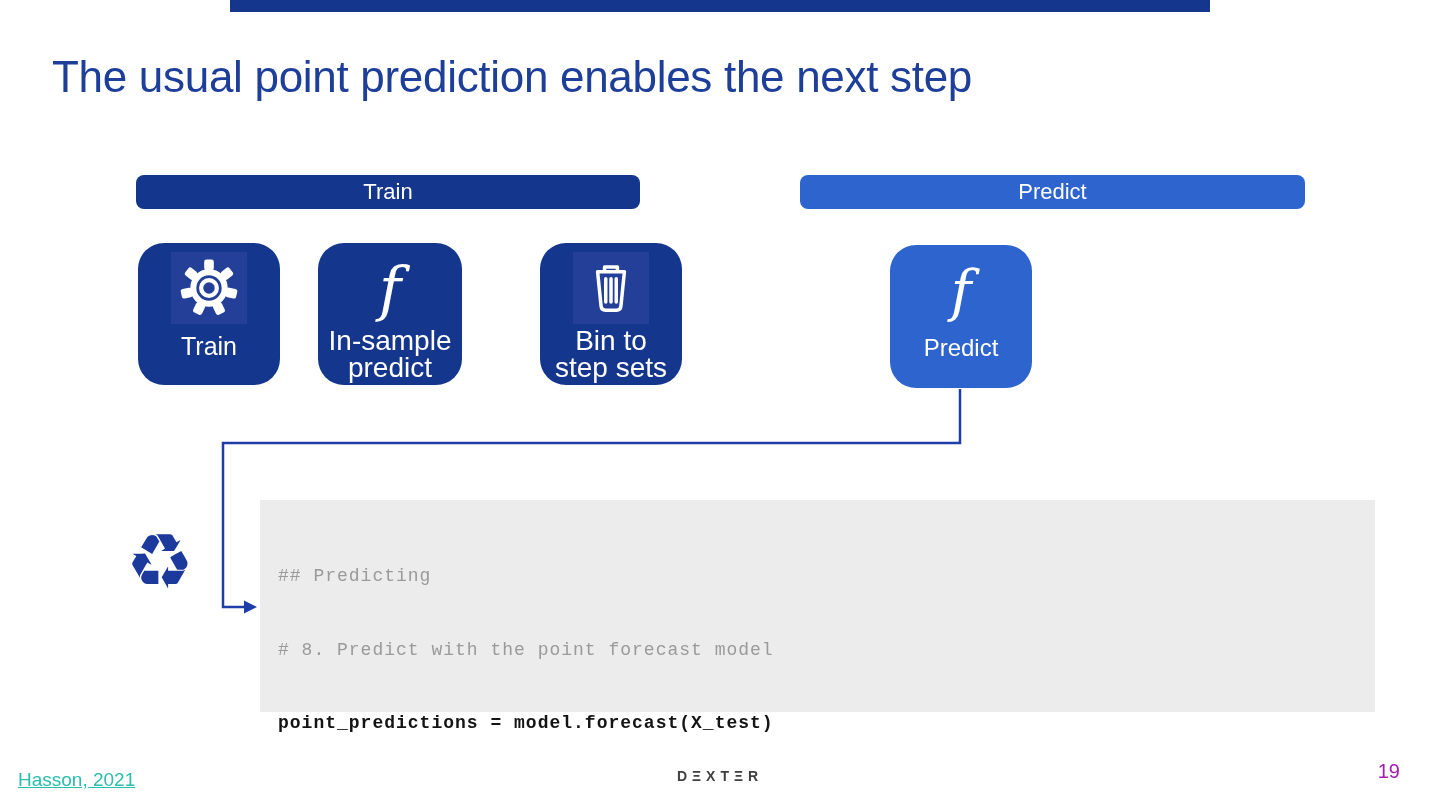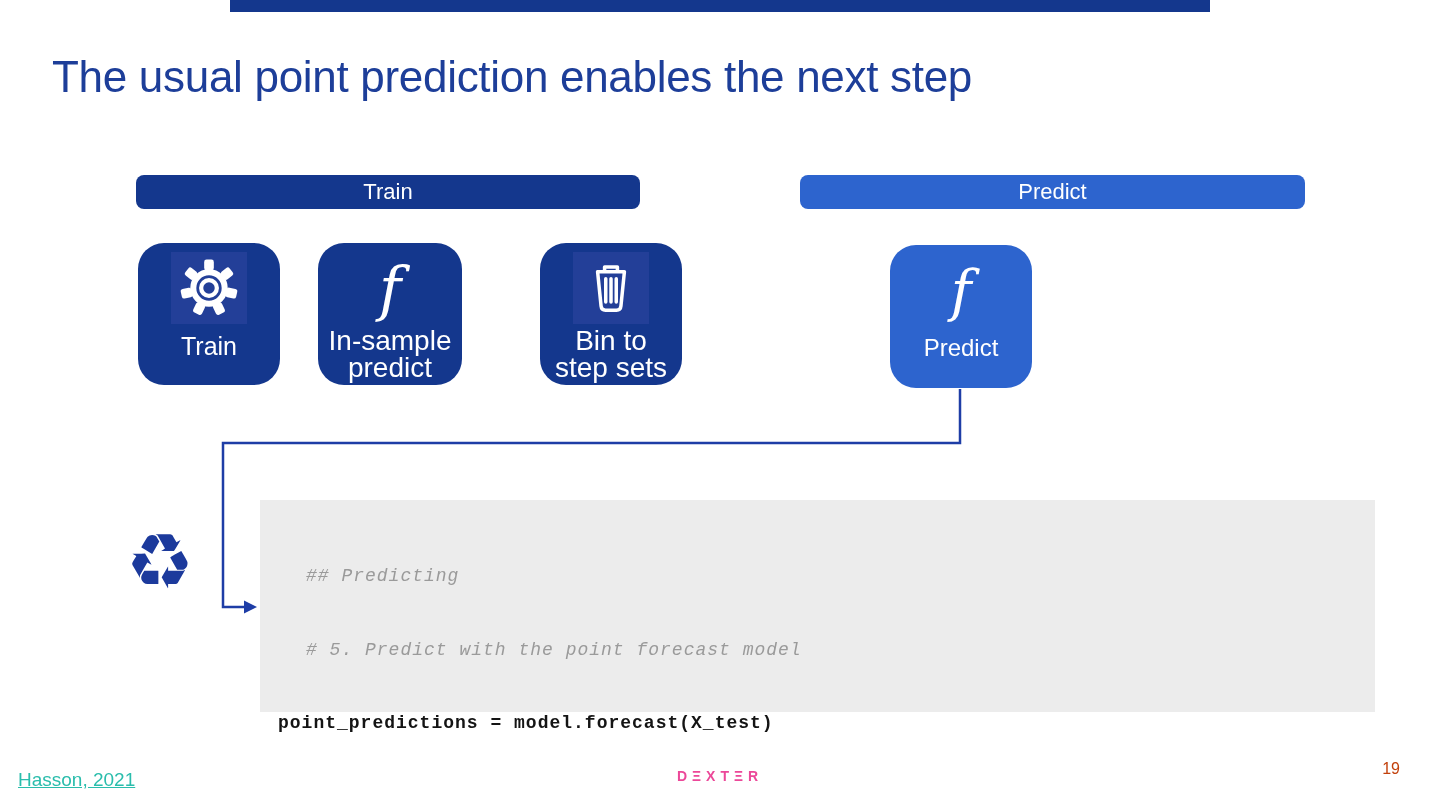--- a/index.html
+++ b/index.html
@@ -29,28 +29,28 @@
   .step-label.predict-label{font-size:24px;margin-top:8px;}
 
   .connector-layer{position:absolute;left:0;top:0;width:1440px;height:810px;pointer-events:none;}
 
   .recycle{position:absolute;left:126px;top:524px;font-size:76px;line-height:1;color:#1c3a9c;
            font-family:"DejaVu Sans",sans-serif;}
 
   .code-block{position:absolute;left:260px;top:500px;width:1115px;height:212px;background:#ececec;
               box-sizing:border-box;padding:15px 0 0 18px;font-family:"Liberation Mono",monospace;
               font-size:18px;letter-spacing:1px;line-height:24.5px;white-space:pre;}
-  .code-comment{color:#9a9a9a;font-style:italic;margin-left:28px;}
+  .code-comment{color:#9a9a9a;}
   .code-strong{color:#141414;font-weight:bold;}
 
   .citation-link{position:absolute;left:18px;top:769px;font-size:19px;color:#2abdac;
                  text-decoration:underline;cursor:pointer;}
   .logo{position:absolute;left:0;right:0;top:768px;text-align:center;font-size:14px;
-        font-weight:bold;letter-spacing:5px;color:#ec4899;}
-  .page-number{position:absolute;right:40px;top:760px;font-size:16px;color:#c2410c;}
+        font-weight:bold;letter-spacing:5px;color:#404040;}
+  .page-number{position:absolute;right:40px;top:760px;font-size:20px;color:#a21caf;}
 </style>
 </head>
 <body>
 
 <div class="slide">
 
   <div class="top-bar"></div>
 
   <h1 class="title">The usual point prediction enables the next step</h1>
 
@@ -119,21 +119,21 @@
 
   <svg class="connector-layer" viewBox="0 0 1440 810" width="1440" height="810">
     <polyline points="960,389 960,443 223,443 223,607 246,607" fill="none" stroke="#1e3da6" stroke-width="2.5"></polyline>
     <polygon points="244,600.5 257,607 244,613.5" fill="#1e3da6"></polygon>
   </svg>
 
   <div class="recycle">♻</div>
 
   <div class="code-block">
     <div class="code-comment">## Predicting</div>
-    <div class="code-comment"># 5. Predict with the point forecast model</div>
+    <div class="code-comment"># 8. Predict with the point forecast model</div>
     <div class="code-strong">point_predictions = model.forecast(X_test)</div>
   </div>
 
   <a class="citation-link">Hasson, 2021</a>
 
   <div class="logo">DΞXTΞR</div>
 
   <div class="page-number">19</div>
 
 </div>

